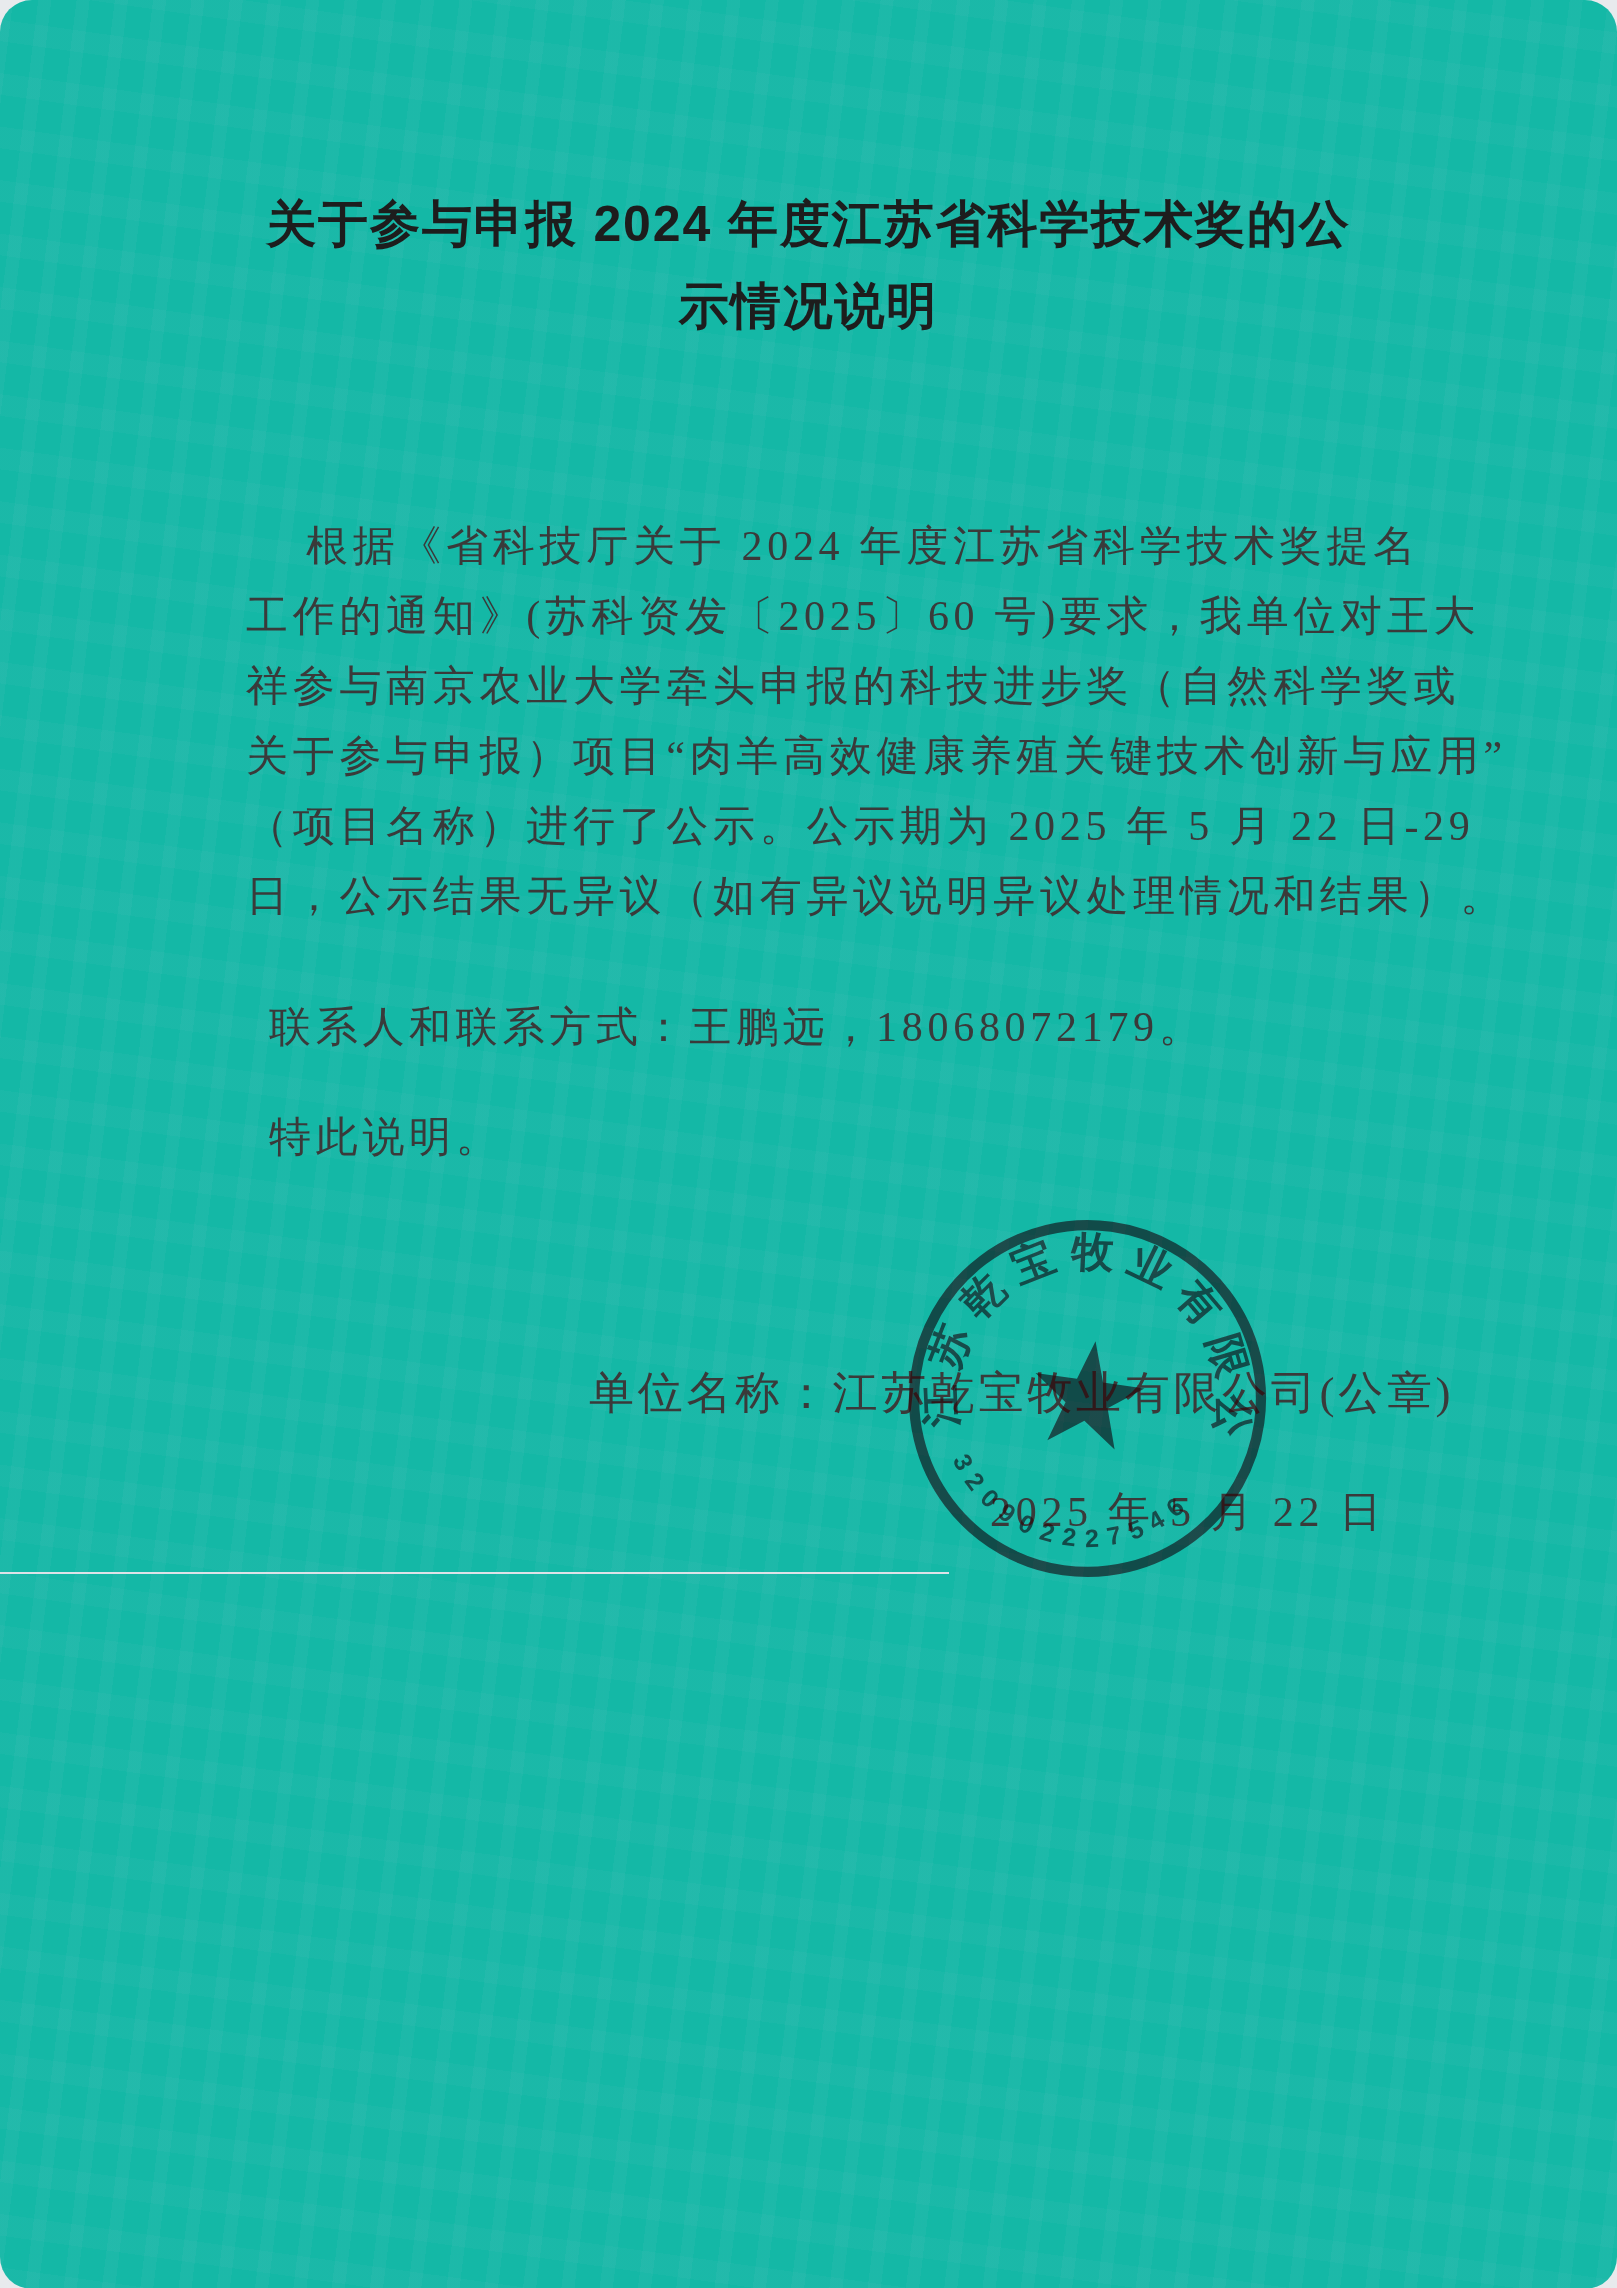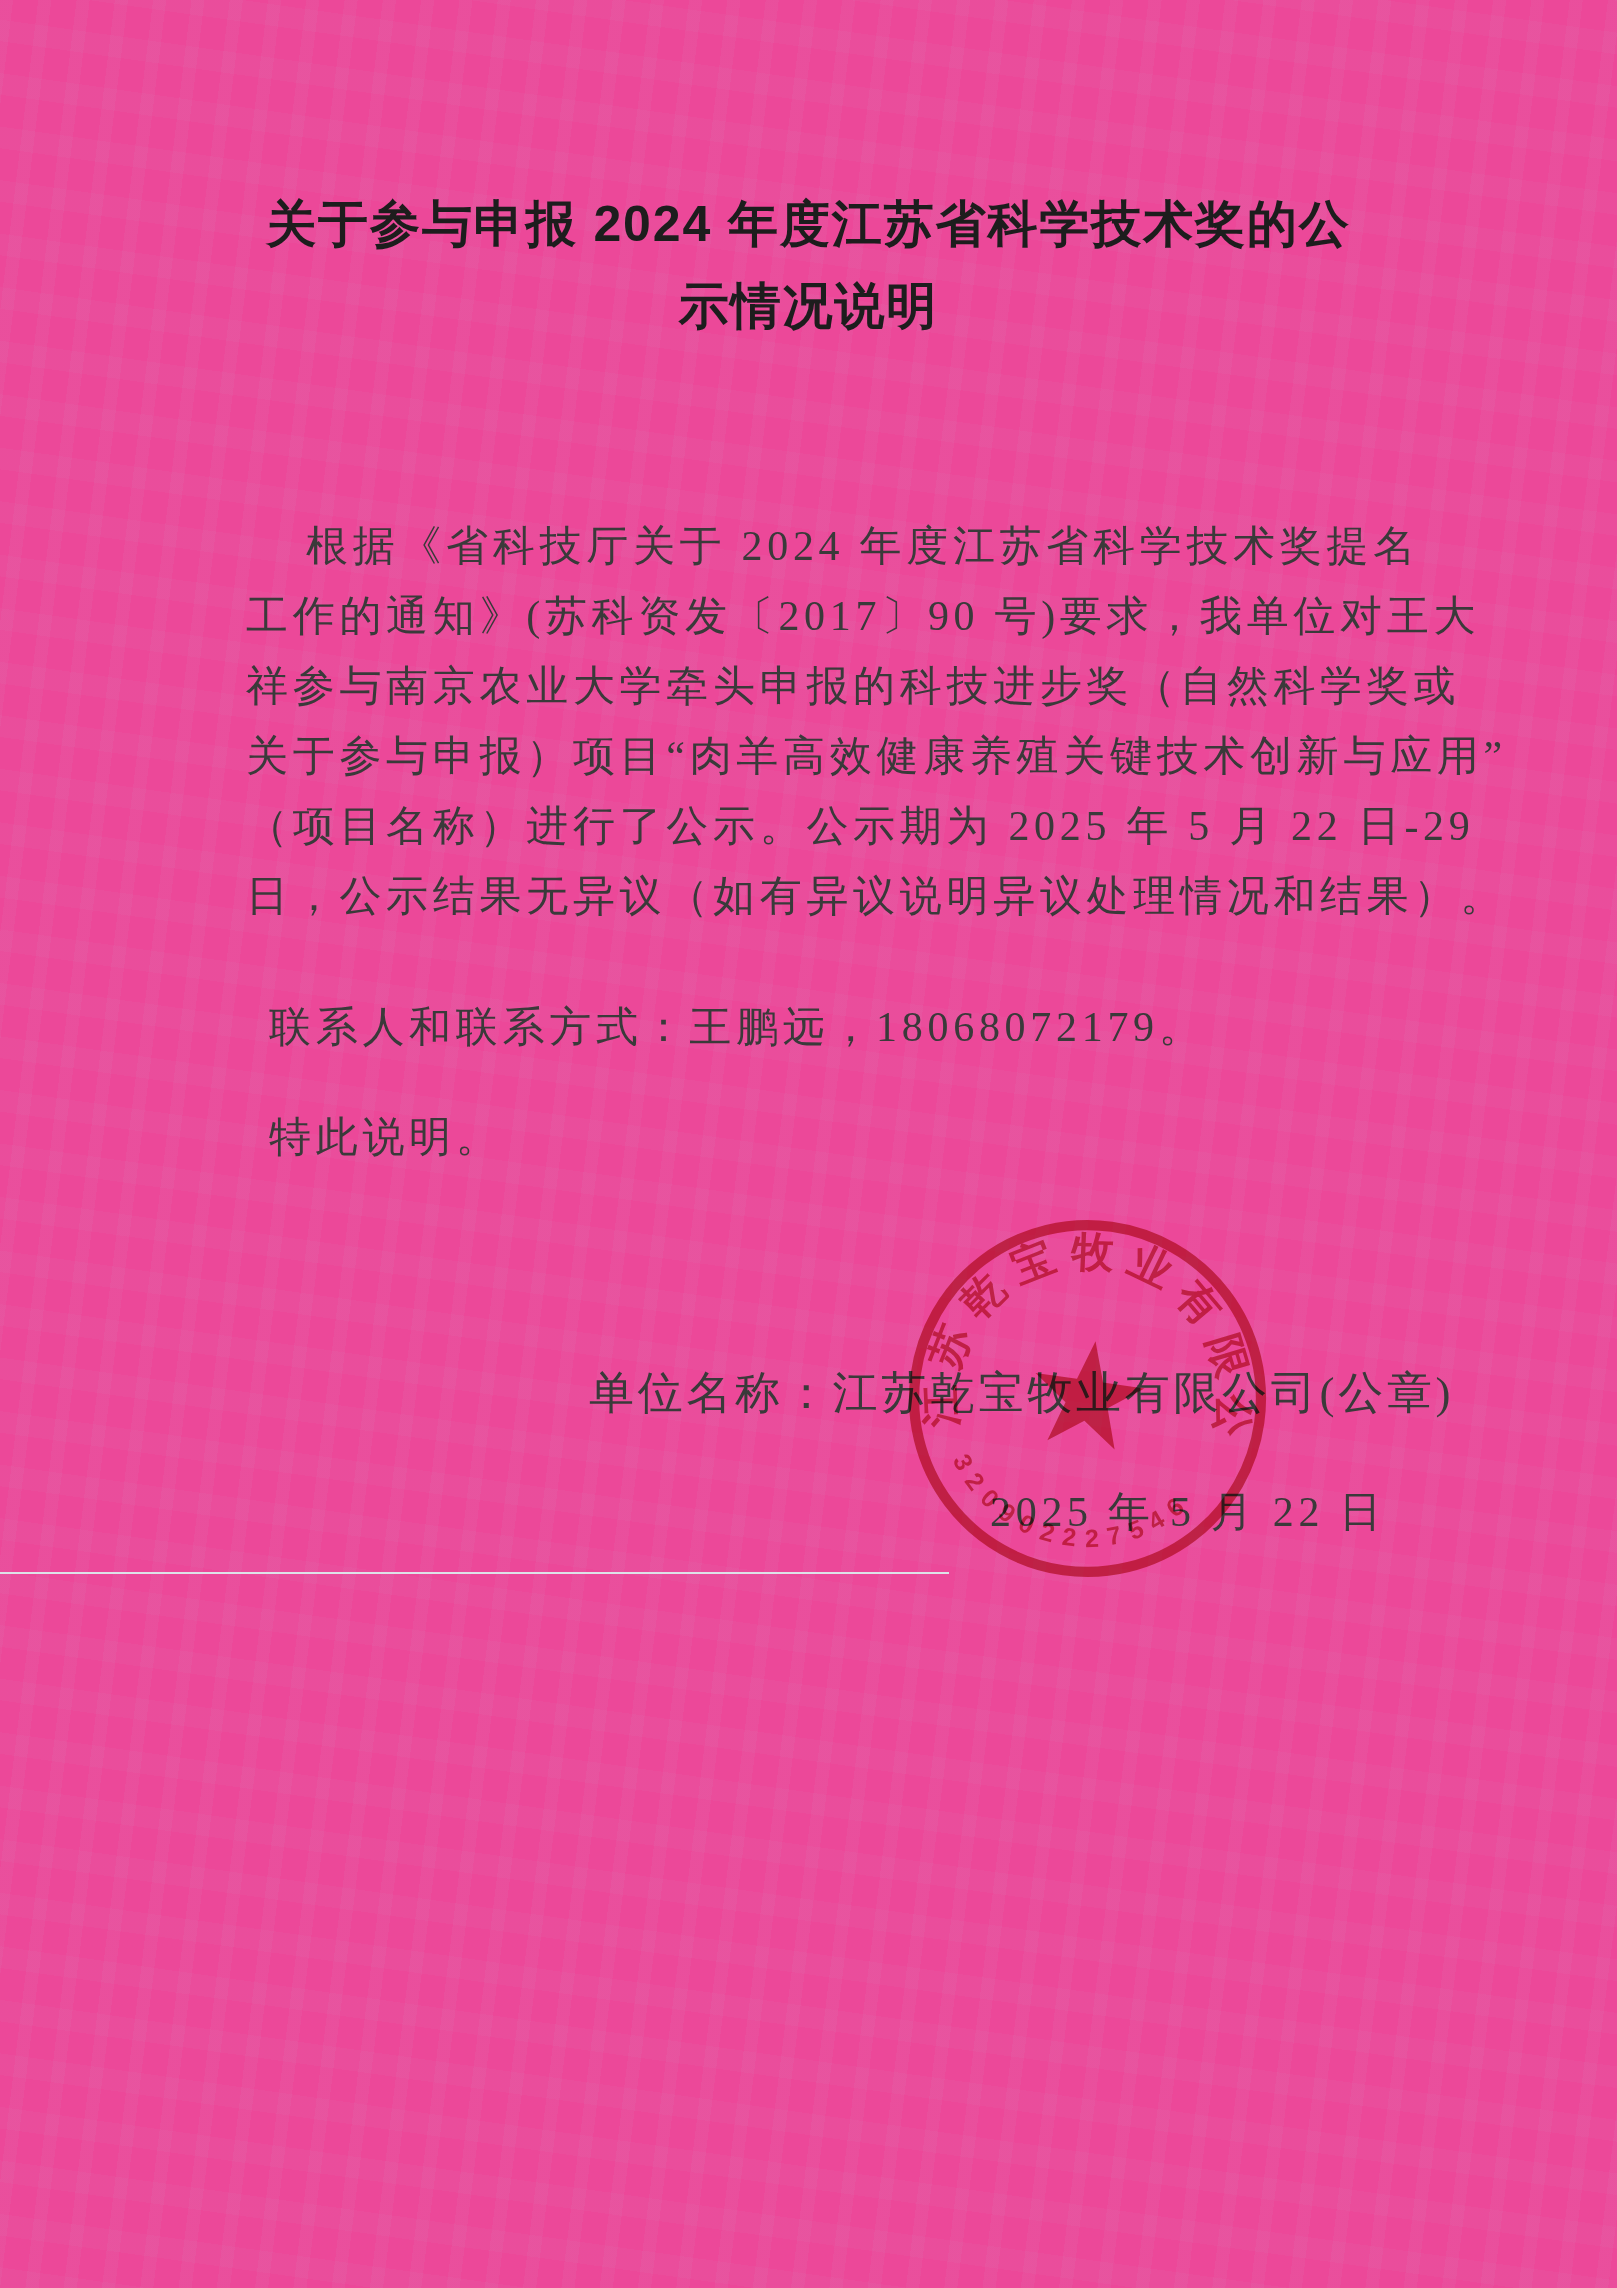--- a/index.html
+++ b/index.html
@@ -1,23 +1,24 @@
 <!DOCTYPE html>
 <html style="font-size:15px"><head>
 <meta charset="utf-8">
 <style>
   html,body{margin:0;padding:0;background:#e8eaed;}
   .page{
     position:relative;
     width:1617px;height:2289px;
     margin:0 auto;
-    background:#ec4899;
+    background:#14b8a6;
     overflow:hidden;
     font-family:"Liberation Serif", serif;
     color:#2e2e2e;
+    border-radius:32px;
   }
   
   .page::before{
     content:"";
     position:absolute;inset:0;
     background:
       repeating-linear-gradient(97deg, rgba(190,205,225,0.05) 0 13px, rgba(255,255,255,0) 13px 38px),
       repeating-linear-gradient(8deg, rgba(185,200,220,0.04) 0 21.4px, rgba(255,255,255,0) 21.4px 53px);
     pointer-events:none;
   }
@@ -75,21 +76,21 @@
 
 <div class="page">
 
   <div class="title-block">
     <div>关于参与申报 2024 年度江苏省科学技术奖的公</div>
     <div>示情况说明</div>
   </div>
 
   <div class="body-block">
     <div class="body-line indent">根据《省科技厅关于 2024 年度江苏省科学技术奖提名</div>
-    <div class="body-line">工作的通知》(苏科资发〔2017〕90 号)要求，我单位对王大</div>
+    <div class="body-line">工作的通知》(苏科资发〔2025〕60 号)要求，我单位对王大</div>
     <div class="body-line">祥参与南京农业大学牵头申报的科技进步奖（自然科学奖或</div>
     <div class="body-line">关于参与申报）项目“肉羊高效健康养殖关键技术创新与应用”</div>
     <div class="body-line">（项目名称）进行了公示。公示期为 2025 年 5 月 22 日-29</div>
     <div class="body-line">日，公示结果无异议（如有异议说明异议处理情况和结果）。</div>
   </div>
 
   <div class="contact-line">联系人和联系方式：王鹏远，18068072179。</div>
 
   <div class="closing-line">特此说明。</div>
 

